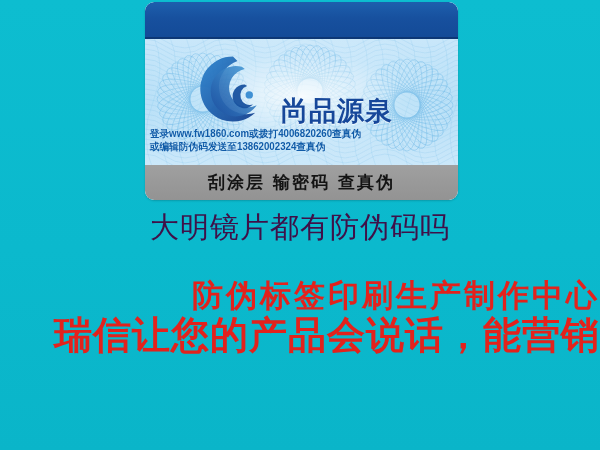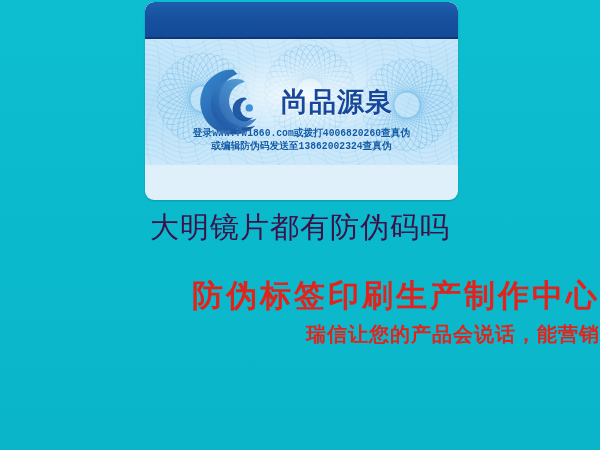--- a/index.html
+++ b/index.html
@@ -66,25 +66,25 @@
     position: absolute;
     left: 0; top: 0;
     width: 100%;
     height: 100%;
     opacity: 0.95;
   }
 
   .logo-wrap {
     position: absolute;
     left: 14px;
-    top: 22px;
+    top: 5px;
     width: 290px;
     height: 82px;
     display: flex;
-    align-items: center;
+    align-items: flex-end;
   }
   .logo-mark {
     width: 76px;
     height: 74px;
     flex: 0 0 auto;
     margin-left: 36px;
   }
   .logo-text {
     margin-left: 10px;
     display: flex;
@@ -111,22 +111,22 @@
     line-height: 18px;
     margin-top: 2px;
     white-space: nowrap;
   }
 
   .fineprint {
     position: absolute;
     left: 0;
     right: 0;
     top: 88px;
-    text-align: center;
-    font-family: Liberation Mono, monospace;
+    text-align: left;
+    font-family: Liberation Sans, sans-serif;
     font-size: 10px;
     font-weight: 700;
     color: #0f5ba8;
     line-height: 13px;
     white-space: nowrap;
     text-shadow: 0 0 1px rgba(255,255,255,0.6);
   }
   .fineprint div { transform: scaleX(0.97); }
 
   .scratch-bar {
@@ -176,21 +176,21 @@
     font-family: "DejaVu Serif", "Liberation Serif", serif;
     font-weight: 700;
   }
   .promo-line1 {
     font-size: 31px;
     line-height: 39px;
     letter-spacing: 3px;
     white-space: nowrap;
   }
   .promo-line2 {
-    font-size: 20px;
+    font-size: 38px;
     line-height: 39px;
     letter-spacing: 1px;
     white-space: nowrap;
   }
 </style>
 </head>
 <body>
 
 <div id="page">
 
@@ -323,20 +323,23 @@
           <div class="brand-cn">尚品源泉</div>
         </div>
       </div>
 
       <div class="fineprint">
         <div>登录www.fw1860.com或拨打4006820260查真伪</div>
         <div>或编辑防伪码发送至13862002324查真伪</div>
       </div>
     </div>
 
+    <div class="scratch-bar">
+      <span class="scratch-text">刮涂层 输密码 查真伪</span>
+    </div>
   </div>
 
   <div id="headline">大明镜片都有防伪码吗</div>
 
   <div id="promo">
     <div class="promo-line1">防伪标签印刷生产制作中心</div>
     <div class="promo-line2">瑞信让您的产品会说话，能营销</div>
   </div>
 
 </div>

